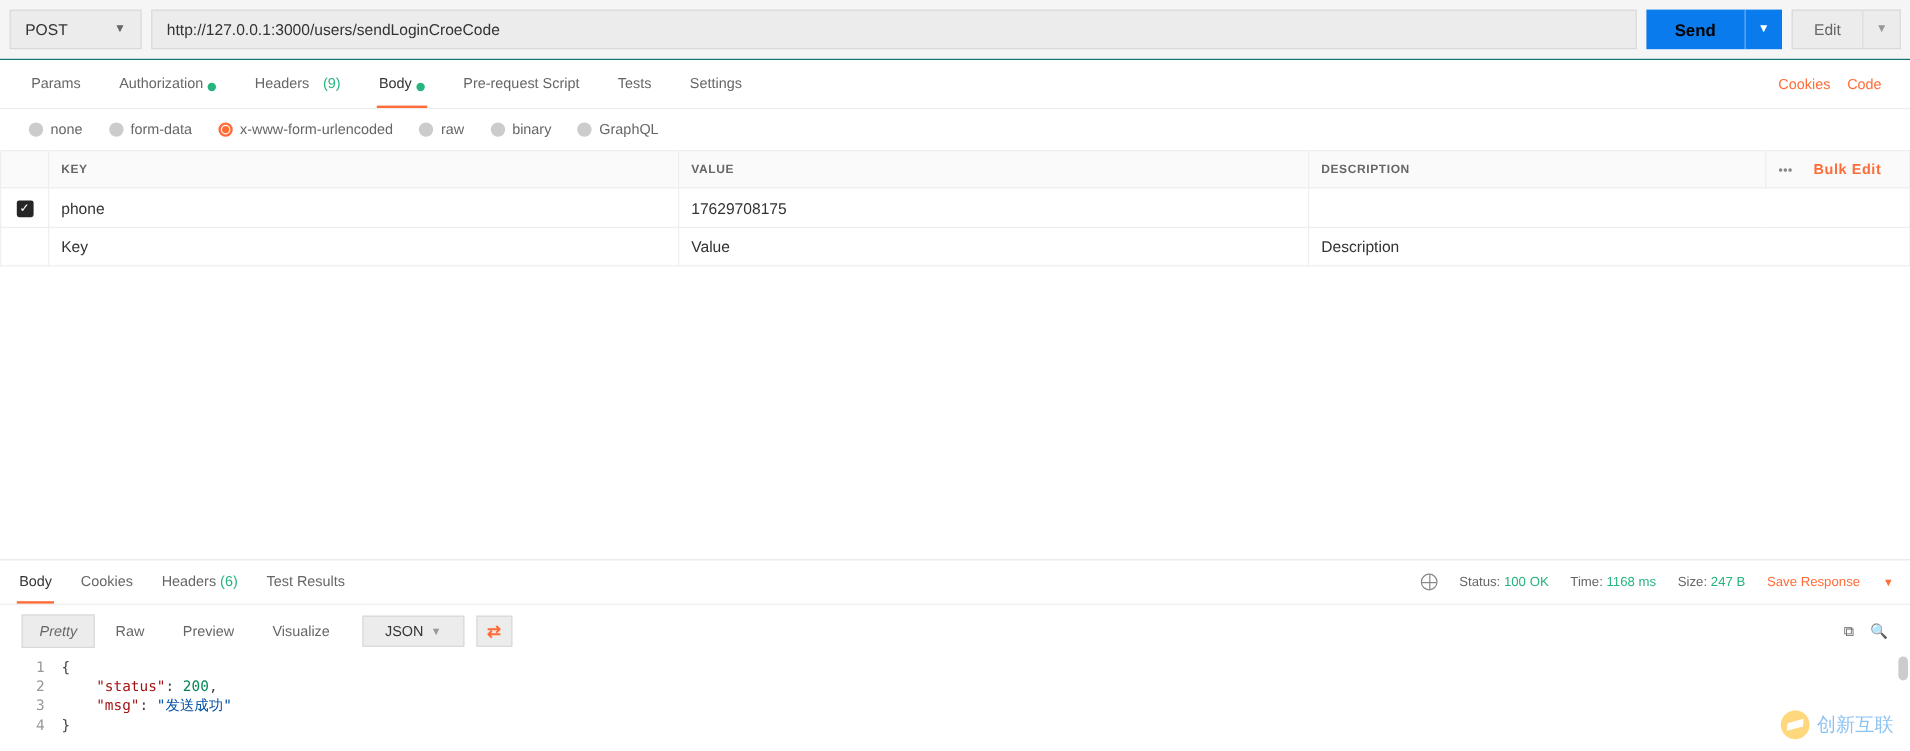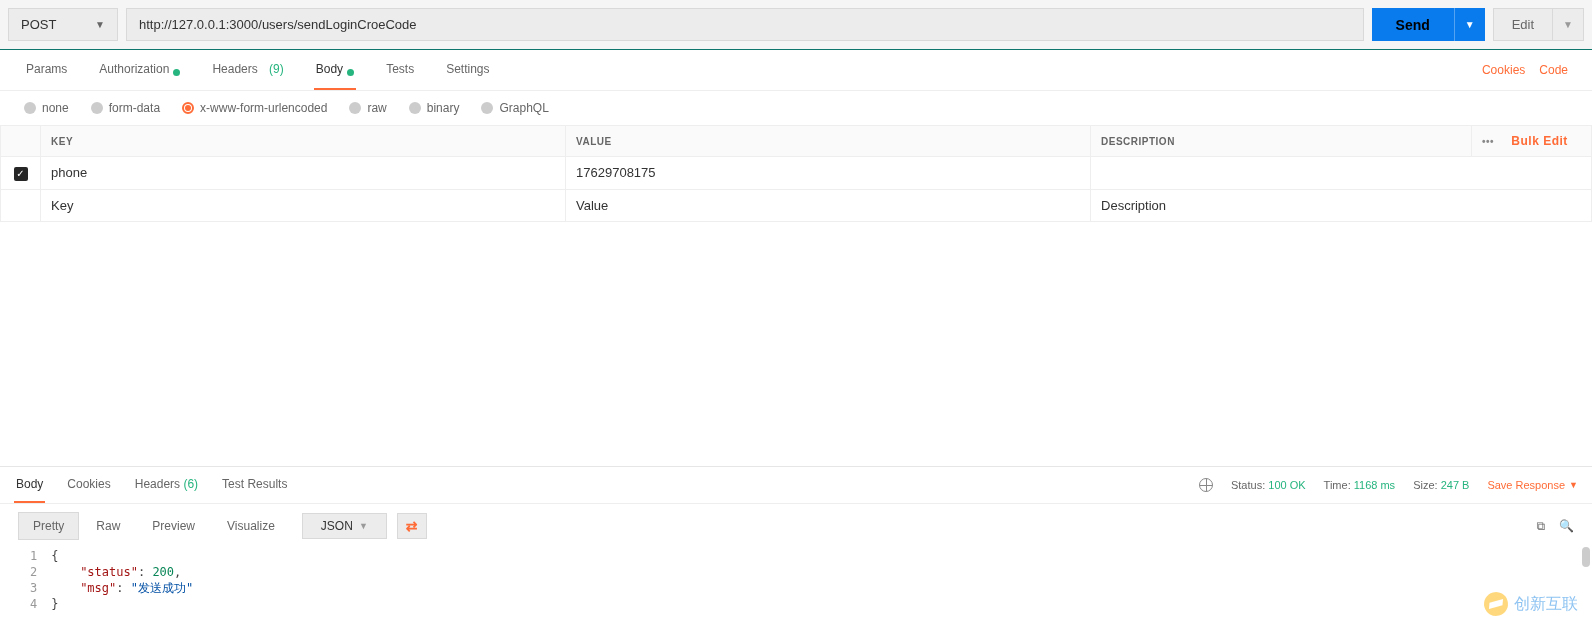--- a/index.html
+++ b/index.html
@@ -54,27 +54,27 @@
 .resp-tabs { display:flex; gap: 20px; }
 .resp-tab { padding: 10px 2px; cursor:pointer; font-size: 12px; color:#666; border-bottom: 2px solid transparent;}
 .resp-tab.active { color:#333; border-bottom-color: #ff6c37;}
 .resp-meta { display:flex; align-items:center; gap: 18px; font-size: 11px; color:#666;}
 .globe-icon { width:14px; height:14px; border:1px solid #888; border-radius:50%; position:relative;}
 .globe-icon::before { content:''; position:absolute; left:0; right:0; top:50%; border-top:1px solid #888;}
 .globe-icon::after { content:''; position:absolute; top:0; bottom:0; left:50%; border-left:1px solid #888;}
 .status-val { color: #26b47f;}
 .time-val { color: #26b47f;}
 .size-val { color: #26b47f;}
-.save-resp { color: #ff6c37; cursor:pointer; display:flex; align-items:center; gap:4px;}
+.save-resp { color: #ff6c37; cursor:pointer; display:flex; align-items:center; gap:19px;}
 
 
 .resp-toolbar { display:flex; justify-content:space-between; align-items:center; padding: 8px 18px;}
 .view-tabs { display:flex; align-items:center; gap: 2px;}
 .view-tab { padding: 6px 14px; font-size:12px; color:#666; cursor:pointer; background:#fff; border:1px solid transparent;}
-.view-tab.active { background:#ececec; border-color:#d9d9d9;}
+.view-tab.active { background:#ececec; border-color:#d9d9d9;font-style:italic;}
 .format-select { display:flex; align-items:center; gap:6px; padding: 5px 18px; background:#ececec; border:1px solid #d9d9d9; margin-left:10px; cursor:pointer; font-size:12px;}
 .wrap-btn { padding:4px 8px; background:#ececec; border:1px solid #d9d9d9; margin-left:8px; cursor:pointer;}
 .wrap-icon { color:#ff6c37; font-weight:bold; font-size:14px;}
 .resp-tools { display:flex; gap:14px; align-items:center;}
 
 
 .code-view { display:flex; font-family: Consolas, Menlo, monospace; font-size: 12px; padding: 0 0 14px 0;}
 .line-nums { color:#999; text-align:right; padding: 0 14px 0 30px; user-select:none;}
 .line-nums div { height: 16px; line-height:16px;}
 .code-lines div { height:16px; line-height:16px; white-space:pre;}
@@ -117,20 +117,23 @@
         <span>Params</span>
       </div>
     <div class="req-tab">
         <span>Authorization</span>
         <span class="dot-green"></span>
       </div>
     <div class="req-tab"><span>Headers</span>&nbsp;<span class="count-green">(9)</span></div>
     <div class="req-tab active">
         <span>Body</span>
         <span class="dot-green"></span>
+      </div>
+    <div class="req-tab">
+        <span>Pre-request Script</span>
       </div>
     <div class="req-tab">
         <span>Tests</span>
       </div>
     <div class="req-tab">
         <span>Settings</span>
       </div>
   </div>
   <div class="side-links">
     <span class="side-link">Cookies</span>

